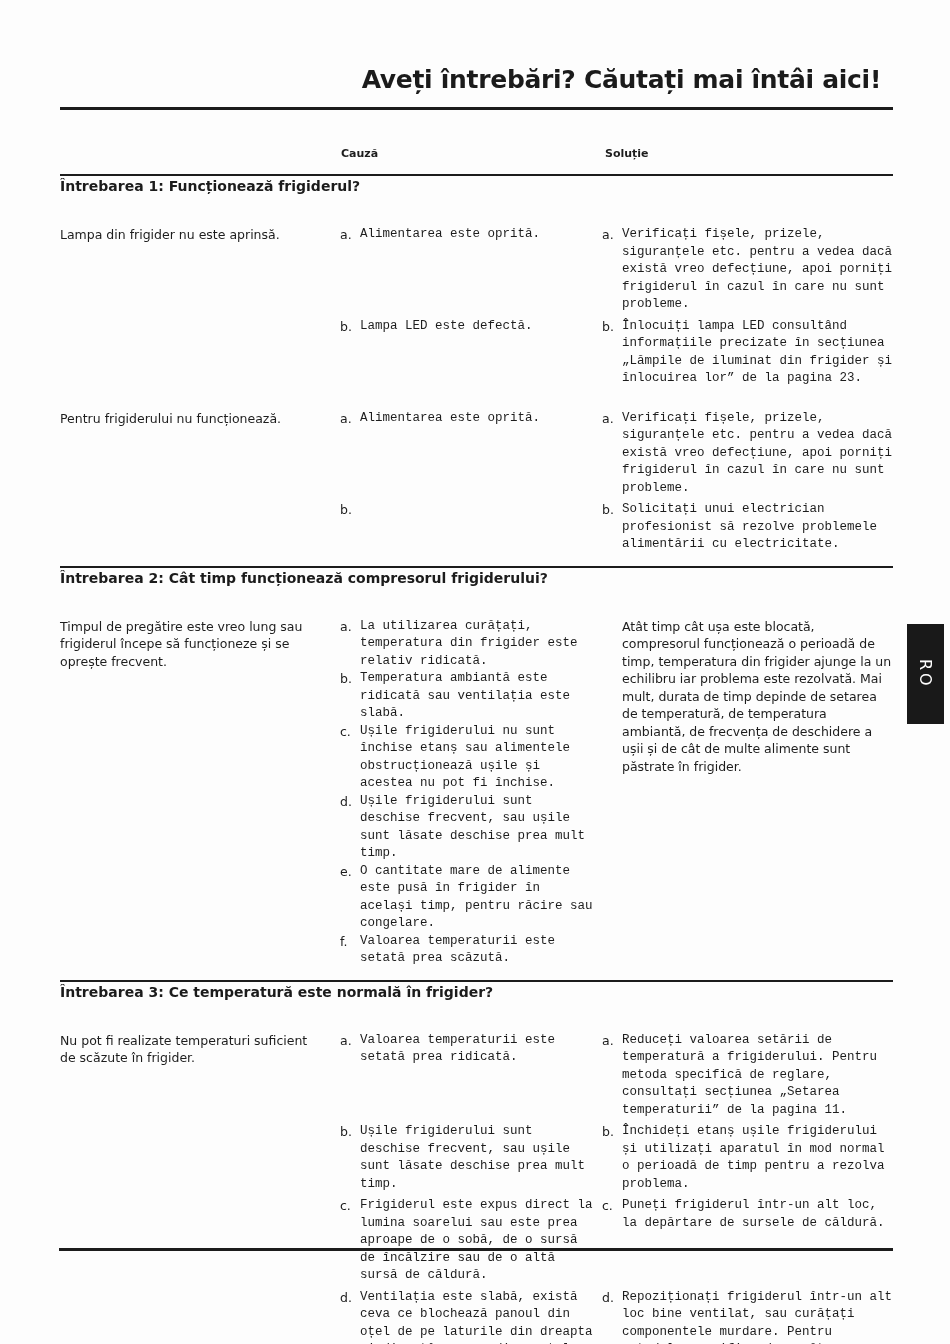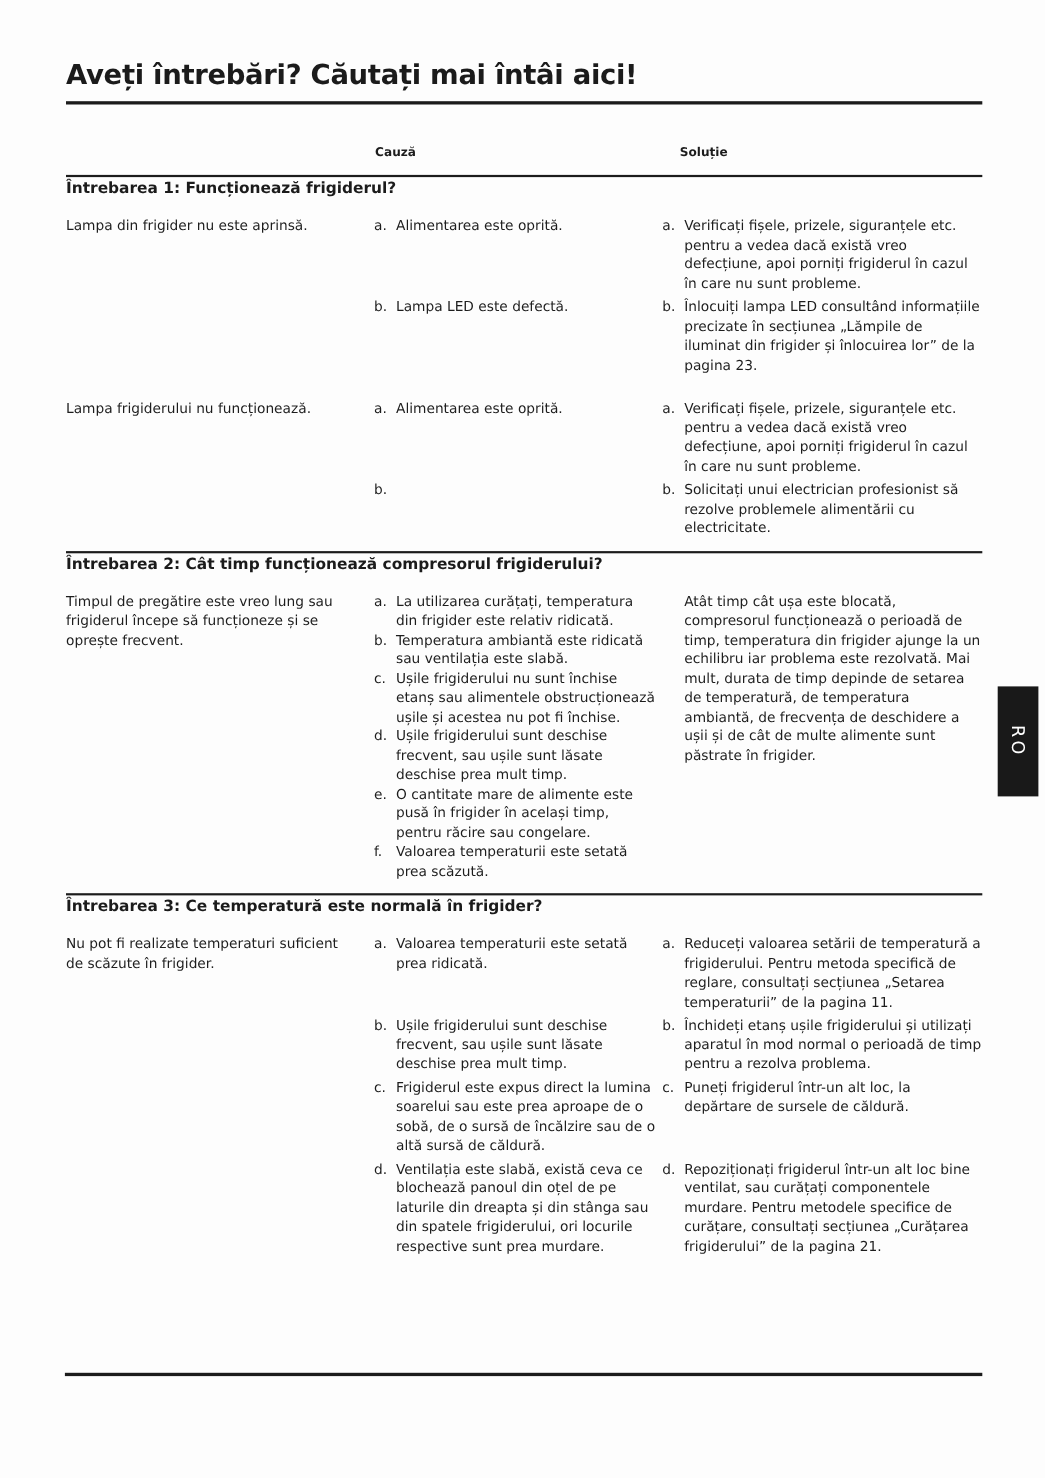--- a/index.html
+++ b/index.html
@@ -3,41 +3,41 @@
 <meta charset="utf-8">
 <style>
   html,body{margin:0;padding:0;}
   body{
     width:950px;height:1344px;position:relative;overflow:hidden;
     background:#fdfdfd;color:#1d1d1d;
     font-family:"DejaVu Sans","Liberation Sans",sans-serif;
   }
   .content{position:absolute;left:60px;top:0;width:833px;padding-top:52px;}
   h1.page-title{
-    font-size:25px;line-height:1.25;font-weight:700;margin:0;
-    letter-spacing:-0.3px;color:#1b1b1b;
+    font-size:25px;line-height:1.25;font-weight:700;margin:12px;
+    letter-spacing:-0.3px;color:#1b1b1b;text-align:right;
   }
   .rule{background:#1c1c1c;}
   .rule.thick{height:3px;margin-top:9px;}
   .rule.thin{height:2px;}
   .col-headers{position:relative;height:17px;margin-top:37px;font-weight:700;font-size:11px;}
   .col-h{position:absolute;top:0;}
   .cause-h{left:281px;}
-  .sol-h{left:558px;}
+  .sol-h{left:545px;}
   .header-rule{margin-top:10px;}
   .section-heading{font-size:14px;font-weight:700;margin-top:1px;line-height:18px;color:#1b1b1b;}
   .section-rule{margin-top:12px;}
   .qa-row{
     display:grid;grid-template-columns:280px 262px 291px;row-gap:4px;
-    margin-top:16px;font-size:12.5px;line-height:17.5px;
+    margin-top:31px;font-size:12.5px;line-height:17.5px;
   }
   .qa-row + .qa-row{margin-top:22px;}
   .cell{display:flex;align-items:flex-start;}
   .cell .ltr{flex:0 0 20px;}
-  .cell .txt{flex:1 1 auto;}
+  .cell .txt{flex:1 1 auto;font-family:Liberation Mono, monospace;}
   .problem{display:block;padding-right:14px;}
   .cause-cell{padding-right:6px;}
   .cause-list .cell{margin:0;}
   .sol-par{padding-left:20px;}
   .bottom-rule{position:absolute;left:59px;top:1248px;width:834px;height:3px;background:#1c1c1c;}
   .ro-tab{
     position:absolute;left:907px;top:624px;width:37px;height:100px;
     background:#191919;color:#ffffff;
     display:flex;align-items:center;justify-content:center;
     writing-mode:vertical-rl;font-size:16px;letter-spacing:3px;
@@ -71,21 +71,21 @@
         <div class="cell cause-cell" style="grid-area: 2 / 2;">
           <span class="ltr">b.</span>
           <span class="txt">Lampa LED este defectă.</span>
         </div>
         <div class="cell sol-cell" style="grid-area: 2 / 3;">
           <span class="ltr">b.</span>
           <span class="txt">Înlocuiți lampa LED consultând informațiile precizate în secțiunea „Lămpile de iluminat din frigider și înlocuirea lor” de la pagina 23.</span>
         </div>
       </div>
       <div class="qa-row">
-        <div class="problem" style="grid-area: 1 / 1 / span 2;">Lampa frigiderului nu funcționează.</div>
+        <div class="problem" style="grid-area: 1 / 1 / span 2;">Pentru frigiderului nu funcționează.</div>
         <div class="cell cause-cell" style="grid-area: 1 / 2;">
           <span class="ltr">a.</span>
           <span class="txt">Alimentarea este oprită.</span>
         </div>
         <div class="cell sol-cell" style="grid-area: 1 / 3;">
           <span class="ltr">a.</span>
           <span class="txt">Verificați fișele, prizele, siguranțele etc. pentru a vedea dacă există vreo defecțiune, apoi porniți frigiderul în cazul în care nu sunt probleme.</span>
         </div>
         <div class="cell cause-cell" style="grid-area: 2 / 2;">
           <span class="ltr">b.</span>

